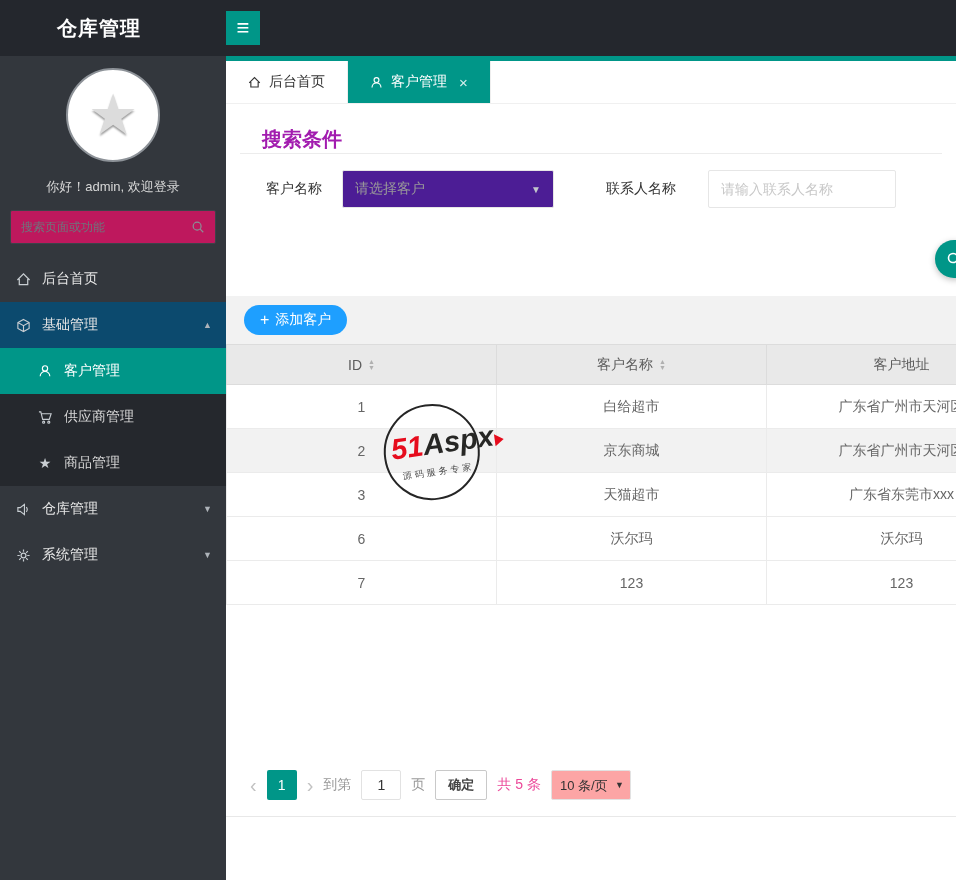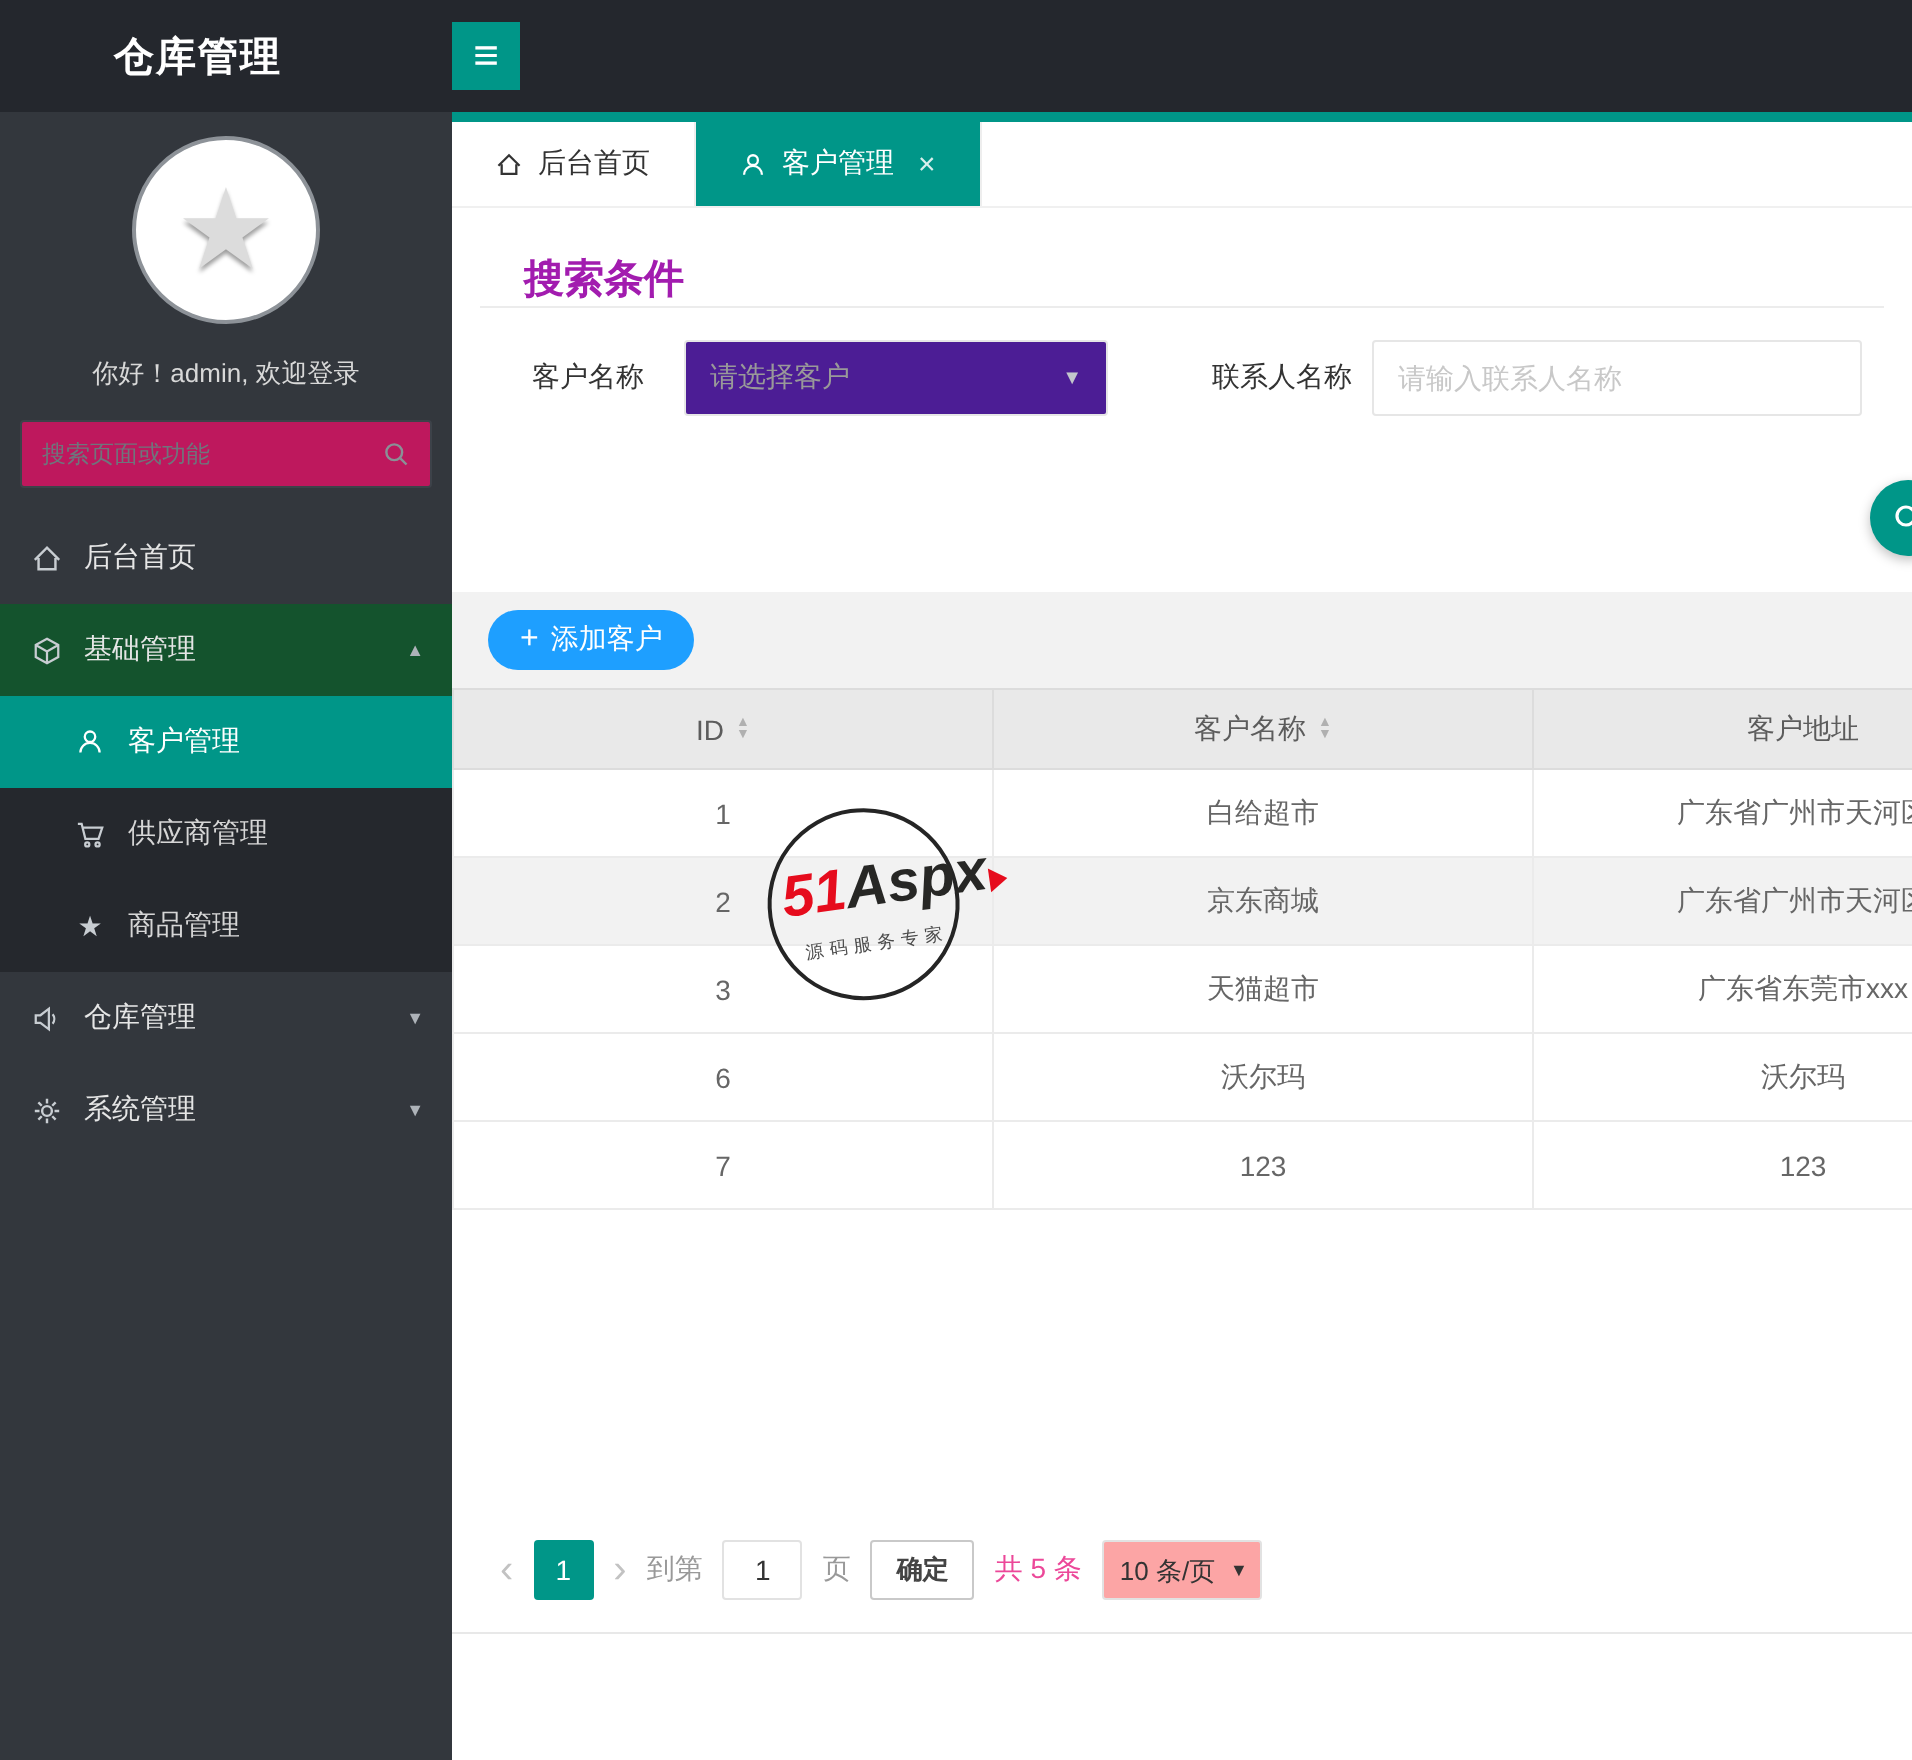--- a/index.html
+++ b/index.html
@@ -27,21 +27,21 @@
                  border-radius:2px; display:flex; align-items:center; padding:0 10px; }
   .side-search input { flex:1; background:transparent; border:none; outline:none; color:#c2c2c2; font-size:12px; }
   .side-search input::placeholder { color:#6f757c; }
   .side-search .mag { color:#8a9096; display:flex; }
 
   .menu-item { height:46px; display:flex; align-items:center; padding:0 14px; font-size:14px;
                color:#e6e6e6; cursor:pointer; }
   .menu-item .mi-icon { width:18px; margin-right:10px; display:flex; align-items:center; justify-content:center;
                         color:#c8cdd2; font-size:14px; }
   .menu-item .arrow { margin-left:auto; font-size:9px; color:#aeb3b9; }
-  .menu-item.parent-open { background:#14532d; }
+  .menu-item.parent-open { background:#0c4a6e; }
   .submenu { background:#25282d; }
   .submenu .menu-item { padding-left:36px; color:#d6d6d6; }
   .menu-item.active { background:#009688; color:#fff; }
   .menu-item.active .mi-icon { color:#fff; }
 
   
   .main { flex:1; position:relative; background:#fff; overflow:hidden; display:flex; flex-direction:column; }
   .accent-strip { height:5px; background:#009688; flex-shrink:0; }
   .tabbar { height:43px; background:#fff; display:flex; border-bottom:1px solid #f0f0f0; flex-shrink:0; }
   .tab { display:flex; align-items:center; gap:8px; padding:0 22px; font-size:14px; color:#333;
@@ -56,21 +56,21 @@
   .search-panel { padding:14px 14px 88px; }
   .search-title { font-size:20px; color:#a21caf; padding:8px 0 0 22px; border-bottom:1px solid #ececec; }
   .search-form { display:flex; align-items:center; margin-top:16px; }
   .sf-label { font-size:14px; color:#333; }
   .sf-label.l1 { margin-left:26px; }
   .sf-label.l2 { margin-left:52px; }
   .fake-select { margin-left:20px; width:212px; height:38px; border:1px solid #e6e6e6; border-radius:2px;
                  display:flex; align-items:center; padding:0 12px; color:#999; font-size:14px; cursor:pointer;
                  position:relative; background:#4c1d95; }
   .fake-select .caret { margin-left:auto; font-size:10px; color:#c2c6cc; }
-  .sf-input { margin-left:10px; width:245px; height:38px; border:1px solid #e6e6e6; border-radius:2px;
+  .sf-input { margin-left:32px; width:188px; height:38px; border:1px solid #e6e6e6; border-radius:2px;
               padding:0 12px; font-size:14px; color:#333; outline:none; }
   .sf-input::placeholder { color:#c8c8c8; }
   .search-fab { position:absolute; top:136px; right:-17px; width:38px; height:38px; border-radius:50%;
                 background:#009688; color:#fff; border:none; display:flex; align-items:center; justify-content:center;
                 box-shadow:0 2px 6px rgba(0,0,0,.25); cursor:pointer; }
 
   
   .toolbar-band { height:48px; background:#f2f2f2; display:flex; align-items:center; padding-left:18px; }
   .add-btn { height:30px; padding:0 16px; background:#1E9FFF; color:#fff; border:none; border-radius:16px;
              font-size:14px; display:flex; align-items:center; gap:6px; cursor:pointer; }

